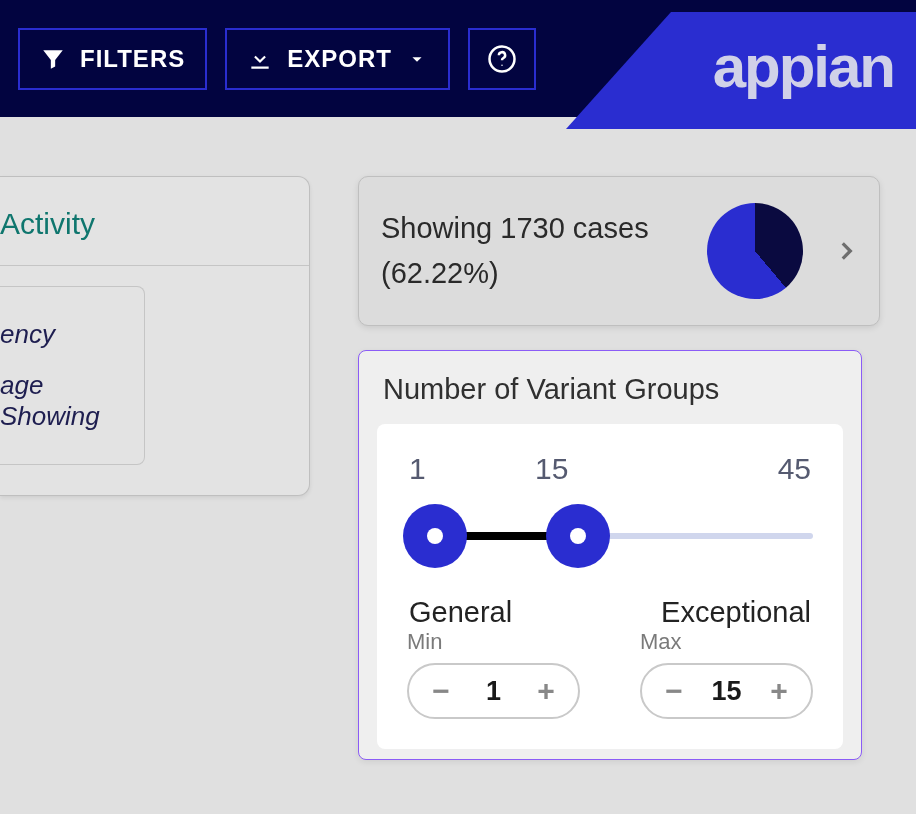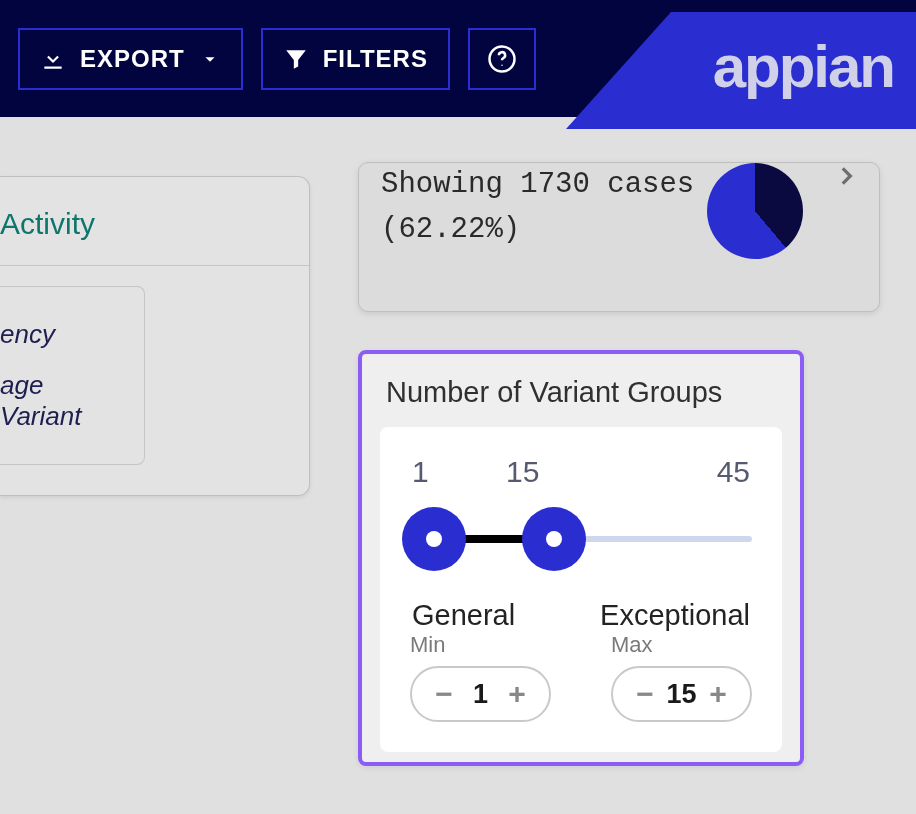--- a/index.html
+++ b/index.html
@@ -91,31 +91,30 @@
     font-style: italic;
     color: #1e1e50;
     padding: 10px 14px 10px 0;
     text-align: left;
   }
 
   
   .cases-card {
     position: absolute;
     left: 358px;
-    top: 162px;
+    top: 176px;
     width: 522px;
     height: 150px;
     background: #dcdcdc;
     border: 1px solid #bfbfbf;
     border-radius: 10px;
     box-shadow: 0 2px 6px rgba(0,0,0,0.10);
     display: flex;
-    align-items: flex-start;
+    align-items: center;
     padding: 0 20px 0 22px;
-    font-family: Liberation Mono, monospace;
   }
   .cases-text {
     font-size: 29px;
     color: #2a2a2a;
     line-height: 1.55;
     flex: 1;
   }
   .pie-wrap {
     width: 96px;
     height: 96px;
@@ -132,23 +131,23 @@
     margin-left: 30px;
     flex-shrink: 0;
     color: #6e6e6e;
   }
 
   
   .variant-card {
     position: absolute;
     left: 358px;
     top: 350px;
-    width: 446px;
+    width: 504px;
     background: #efefef;
-    border: 4px solid #8b5cf6;
+    border: 1px solid #8b5cf6;
     border-radius: 8px;
     box-shadow: 0 2px 6px rgba(0,0,0,0.08);
     padding-bottom: 10px;
   }
   .variant-title {
     font-size: 29px;
     color: #303030;
     padding: 22px 24px 18px 24px;
   }
   .variant-inner {
@@ -246,53 +245,53 @@
   .stepper-val {
     font-size: 27px;
     font-weight: 700;
     color: #1a1a1a;
   }
 </style>
 </head>
 <body>
 
 <div class="header">
+  <button class="header-btn">
+    <svg width="26" height="26" viewBox="0 0 24 24" fill="#ffffff">
+        <path d="M3 4h18l-7 9v6l-4 2v-8z"></path>
+      </svg>
+    <span>FILTERS</span>
+  </button>
   <button class="header-btn">
     <svg width="26" height="26" viewBox="0 0 24 24" fill="#ffffff">
         <path d="M12 3v10l4-4 1.4 1.4L12 15.8 6.6 10.4 8 9l4 4V3zM4 19h16v2H4z"></path>
       </svg>
     <span>EXPORT</span>
     <svg width="22" height="22" viewBox="0 0 24 24" fill="#ffffff">
         <path d="M7 10l5 5 5-5z"></path>
       </svg>
-  </button>
-  <button class="header-btn">
-    <svg width="26" height="26" viewBox="0 0 24 24" fill="#ffffff">
-        <path d="M3 4h18l-7 9v6l-4 2v-8z"></path>
-      </svg>
-    <span>FILTERS</span>
   </button>
   <button class="header-btn icon-only">
     <svg width="30" height="30" viewBox="0 0 24 24" fill="none" stroke="#ffffff" stroke-width="2">
         <circle cx="12" cy="12" r="10"></circle>
         <path d="M9.5 9a2.5 2.5 0 1 1 3.5 2.3c-.9.4-1 1-1 1.7"></path>
         <circle cx="12" cy="17" r="0.6" fill="#ffffff" stroke="none"></circle>
       </svg>
   </button>
   <div class="logo-wrap">
     <div class="logo-bg"></div>
     <div class="logo-text">appian</div>
   </div>
 </div>
 
 <div class="left-card">
   <div class="left-card-title"> Activity</div>
   <div class="left-sub">
     <div class="left-sub-item">ency</div>
-    <div class="left-sub-item">age Variant</div>
+    <div class="left-sub-item">age Showing</div>
   </div>
 </div>
 
 <div class="cases-card">
   <div class="cases-text">
     <div>Showing 1730 cases</div>
     <div>(62.22%)</div>
   </div>
   <div class="pie-wrap">
     <div class="pie"></div>

